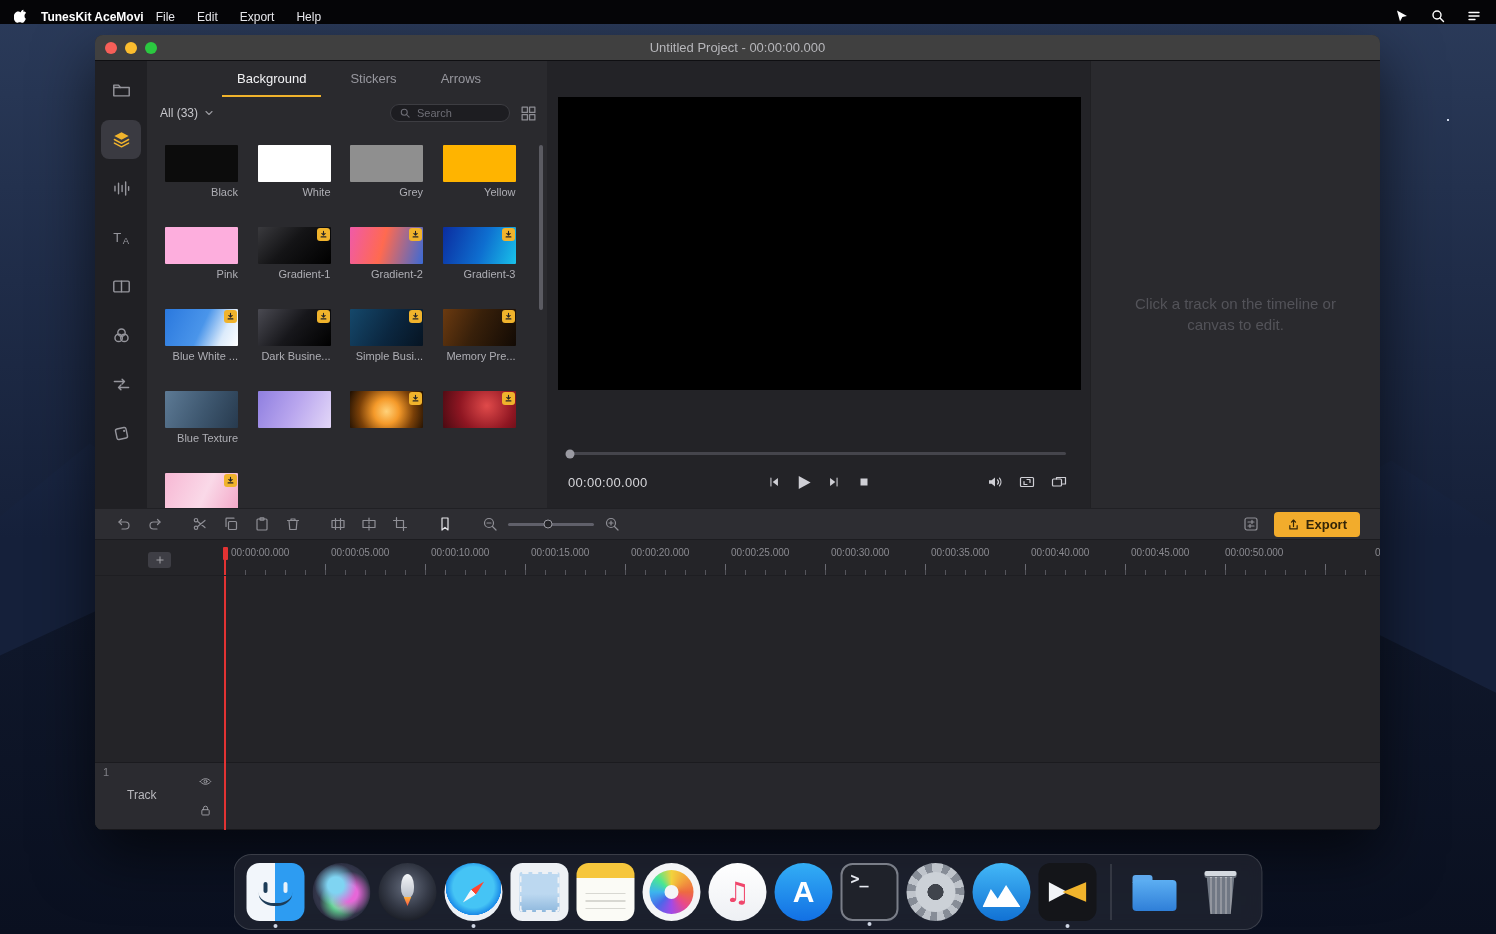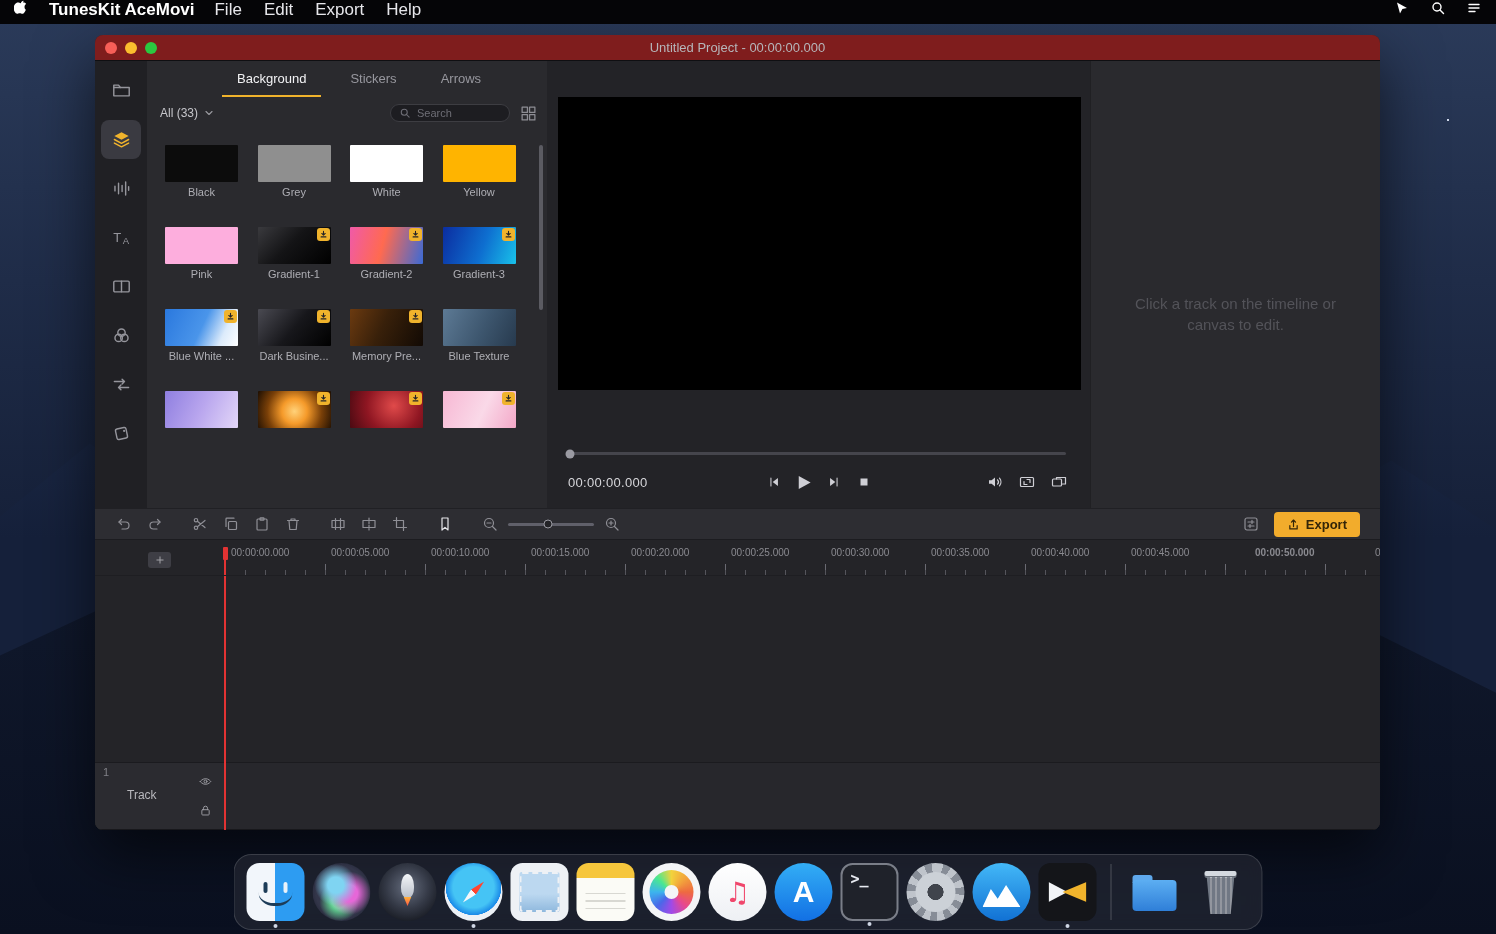--- a/index.html
+++ b/index.html
@@ -16,33 +16,33 @@
     radial-gradient(1px 1px at 24px 420px,#8a98b4 50%,transparent 51%)}
   .mountain{position:absolute;left:0;right:0}
   .m1{top:280px;height:430px;background:linear-gradient(180deg,#223150 0%,#15203a 60%);clip-path:polygon(0 55%,6% 38%,14% 58%,24% 30%,34% 62%,47% 28%,60% 65%,72% 35%,84% 60%,93% 42%,100% 58%,100% 100%,0 100%)}
   .m2{top:470px;height:464px;background:linear-gradient(180deg,#121b30,#0a1020);clip-path:polygon(0 40%,10% 25%,22% 48%,35% 18%,50% 50%,66% 22%,80% 52%,90% 32%,100% 48%,100% 100%,0 100%)}
 
   .icn{display:inline-flex;width:16px;height:16px;flex:none}
   .icn svg{width:100%;height:100%}
   .icn.sm{width:12px;height:12px}
 
   
-  .menubar{position:absolute;top:0;left:0;right:0;height:24px;background:#050507;display:flex;align-items:flex-start;padding:0 14px;gap:20px;color:#ececf0;font-size:17px;z-index:10}
+  .menubar{position:absolute;top:0;left:0;right:0;height:24px;background:#050507;display:flex;align-items:flex-end;padding:0 14px;gap:12px;color:#ececf0;font-size:12px;z-index:10}
   .mb-apple{display:flex;color:#fff}
   .mb-apple .icn{width:15px;height:15px}
   .mb-app{font-weight:bold;color:#fff}
   .mb-menus{display:flex;gap:22px}
   .mb-menu{color:#e6e6ea}
   .mb-right{margin-left:auto;display:flex;gap:20px;align-items:center}
   .mb-icn{width:16px;height:16px;color:#fff;display:inline-flex}
   .mb-icn svg{width:100%;height:100%}
 
   
   .window{position:absolute;left:95px;top:35px;width:1285px;height:795px;background:#29292d;border-radius:8px;box-shadow:0 25px 60px rgba(0,0,0,.6);z-index:2;overflow:hidden}
-  .titlebar{position:absolute;top:0;left:0;right:0;height:26px;background:#7f1d1d;display:flex;align-items:center;padding:0 10px;border-bottom:1px solid #0f0f12}
+  .titlebar{position:absolute;top:0;left:0;right:0;height:26px;background:#404040;display:flex;align-items:center;padding:0 10px;border-bottom:1px solid #0f0f12}
   .tl{width:12px;height:12px;border-radius:50%;margin-right:8px;flex:none}
   .tl-r{background:#f75f58}.tl-y{background:#fbbd2e}.tl-g{background:#2bc840}
   .wtitle{position:absolute;left:0;right:0;text-align:center;color:#b6b6ba;font-size:13px;pointer-events:none}
 
   .rail{position:absolute;left:0;top:26px;width:52px;height:447px;background:#202024;display:flex;flex-direction:column;align-items:center;padding-top:10px;gap:10px}
   .rail-item{width:40px;height:39px;display:flex;align-items:center;justify-content:center;color:#95959c;border-radius:8px;cursor:pointer}
   .rail-item .icn{width:19px;height:19px}
   .rail-item.active{background:#3a3a41;color:var(--accent)}
 
   
@@ -53,21 +53,21 @@
   .filter-row{position:absolute;top:42px;left:0;right:0;height:20px;display:flex;align-items:center;padding:0 8px 0 13px}
   .filter-dd{display:flex;align-items:center;gap:5px;color:#c6c6cb;font-size:12px;width:108px;cursor:pointer}
   .filter-dd .icn{color:#9a9aa0}
   .search-box{margin-left:auto;display:flex;align-items:center;gap:4px;width:120px;height:18px;background:#1d1d21;border:1px solid #3d3d42;border-radius:9px;padding:0 8px;color:#6e6e76}
   .search-input{flex:1;min-width:0;background:none;border:none;outline:none;color:#c6c6cb;font-size:11px;font-family:Liberation Sans, sans-serif}
   .search-input::placeholder{color:#6e6e76}
   .icn.gv{width:17px;height:17px;color:#8d8d94;margin-left:10px;margin-right:2px;cursor:pointer}
   .thumb-grid{position:absolute;left:18px;top:84px;width:351px;height:363px;display:grid;grid-template-columns:repeat(4,73px);column-gap:19.5px;grid-auto-rows:82px;overflow:hidden}
   .thumb-cell{position:relative;cursor:pointer}
   .thumb-img{position:relative;width:73px;height:37px;border-radius:1px}
-  .thumb-label{margin-top:4px;font-size:11px;color:#aeaeb4;text-align:center;white-space:nowrap;overflow:hidden}
+  .thumb-label{margin-top:4px;font-size:11px;color:#aeaeb4;text-align:right;white-space:nowrap;overflow:hidden}
   .thumb-label.selected{color:var(--accent)}
   .dl-badge{position:absolute;top:1px;right:1px;width:13px;height:13px;background:var(--accent);border-radius:3px;color:#242428;display:flex;align-items:center;justify-content:center}
   .dl-badge svg{width:11px;height:11px}
   .mp-scrollbar{position:absolute;right:4px;top:84px;width:4px;height:165px;background:#5b5b62;border-radius:2px}
 
   
   .preview{position:absolute;left:452px;top:26px;width:543px;height:447px;background:#232327}
   .canvas{position:absolute;left:11px;top:36px;width:523px;height:293px;background:#000}
   .scrub{position:absolute;left:23px;right:24px;top:391px;height:3px;background:#45454c;border-radius:2px;cursor:pointer}
   .scrub-handle{position:absolute;left:0%;top:50%;transform:translate(-50%,-50%);width:9px;height:9px;border-radius:50%;background:#9a9aa2}
@@ -313,28 +313,28 @@
               <rect x="9" y="9" width="5" height="5"></rect>
             </svg>
           </span>
       </div>
       <div class="thumb-grid">
           <div class="thumb-cell">
             <div class="thumb-img" style="background:#0c0c0c"></div>
             <div class="thumb-label">Black</div>
           </div>
           <div class="thumb-cell">
+            <div class="thumb-img" style="background:#ffffff"></div>
+            <div class="thumb-label">White</div>
+          </div>
+          <div class="thumb-cell">
             <div class="thumb-img" style="background:#8f8f8f"></div>
             <div class="thumb-label">Grey</div>
           </div>
           <div class="thumb-cell">
-            <div class="thumb-img" style="background:#ffffff"></div>
-            <div class="thumb-label">White</div>
-          </div>
-          <div class="thumb-cell">
             <div class="thumb-img" style="background:#ffb400"></div>
             <div class="thumb-label">Yellow</div>
           </div>
           <div class="thumb-cell">
             <div class="thumb-img" style="background:#fdaedd"></div>
             <div class="thumb-label">Pink</div>
           </div>
           <div class="thumb-cell">
             <div class="thumb-img" style="background:linear-gradient(135deg,#3a3a3e 0%,#141416 45%,#000 100%)">
               <span class="dl-badge">
@@ -377,20 +377,30 @@
           </div>
           <div class="thumb-cell">
             <div class="thumb-img" style="background:linear-gradient(130deg,#4a4a52 0%,#17171b 50%,#000 100%)">
               <span class="dl-badge">
                 <svg viewBox="0 0 16 16" fill="none" stroke="currentColor" stroke-width="1.6" stroke-linecap="round" stroke-linejoin="round">
                   <path d="M8 3.5v5M5.5 6.5 8 9l2.5-2.5M4.5 11.5h7"></path>
                 </svg>
               </span>
             </div>
             <div class="thumb-label">Dark Busine...</div>
+          </div>
+          <div class="thumb-cell">
+            <div class="thumb-img" style="background:linear-gradient(120deg,#15486b 0%,#0b2740 55%,#061422 100%)">
+              <span class="dl-badge">
+                <svg viewBox="0 0 16 16" fill="none" stroke="currentColor" stroke-width="1.6" stroke-linecap="round" stroke-linejoin="round">
+                  <path d="M8 3.5v5M5.5 6.5 8 9l2.5-2.5M4.5 11.5h7"></path>
+                </svg>
+              </span>
+            </div>
+            <div class="thumb-label">Simple Busi...</div>
           </div>
           <div class="thumb-cell">
             <div class="thumb-img" style="background:linear-gradient(115deg,#6b3a10 0%,#38200a 45%,#120a04 100%)">
               <span class="dl-badge">
                 <svg viewBox="0 0 16 16" fill="none" stroke="currentColor" stroke-width="1.6" stroke-linecap="round" stroke-linejoin="round">
                   <path d="M8 3.5v5M5.5 6.5 8 9l2.5-2.5M4.5 11.5h7"></path>
                 </svg>
               </span>
             </div>
             <div class="thumb-label">Memory Pre...</div>
@@ -652,21 +662,21 @@
             <span class="ruler-label" style="left: 6px;">00:00:00.000</span>
             <span class="ruler-label" style="left: 106px;">00:00:05.000</span>
             <span class="ruler-label" style="left: 206px;">00:00:10.000</span>
             <span class="ruler-label" style="left: 306px;">00:00:15.000</span>
             <span class="ruler-label" style="left: 406px;">00:00:20.000</span>
             <span class="ruler-label" style="left: 506px;">00:00:25.000</span>
             <span class="ruler-label" style="left: 606px;">00:00:30.000</span>
             <span class="ruler-label" style="left: 706px;">00:00:35.000</span>
             <span class="ruler-label" style="left: 806px;">00:00:40.000</span>
             <span class="ruler-label" style="left: 906px;">00:00:45.000</span>
-            <span class="ruler-label" style="left: 1030px; font-weight: bold;">00:00:50.000</span>
+            <span class="ruler-label" style="left: 1000px;">00:00:50.000</span>
             <span class="ruler-label" style="left: 1106px; padding-left: 44px;">00:00:55</span>
           </div>
         <div class="ticks"></div>
       </div>
       <div class="tl-body"></div>
       <div class="track-row">
         <div class="track-header">
           <span class="tnum">1</span>
           <span class="tlabel">Track</span>
           <button class="th-btn eye"><span class="icn">

